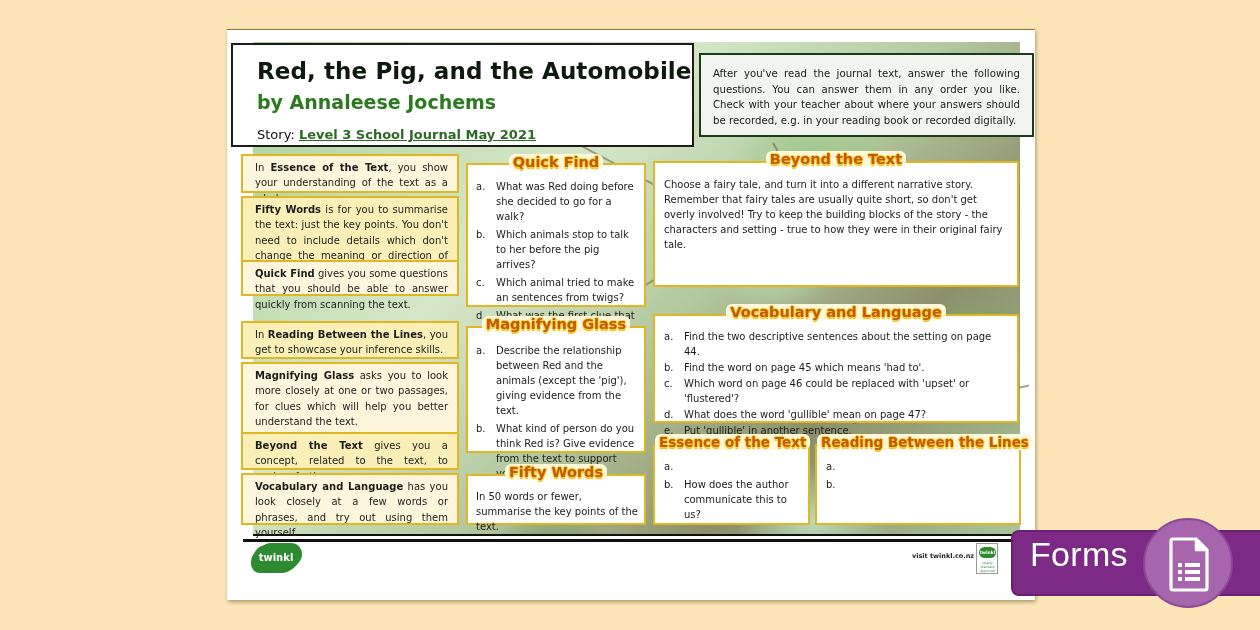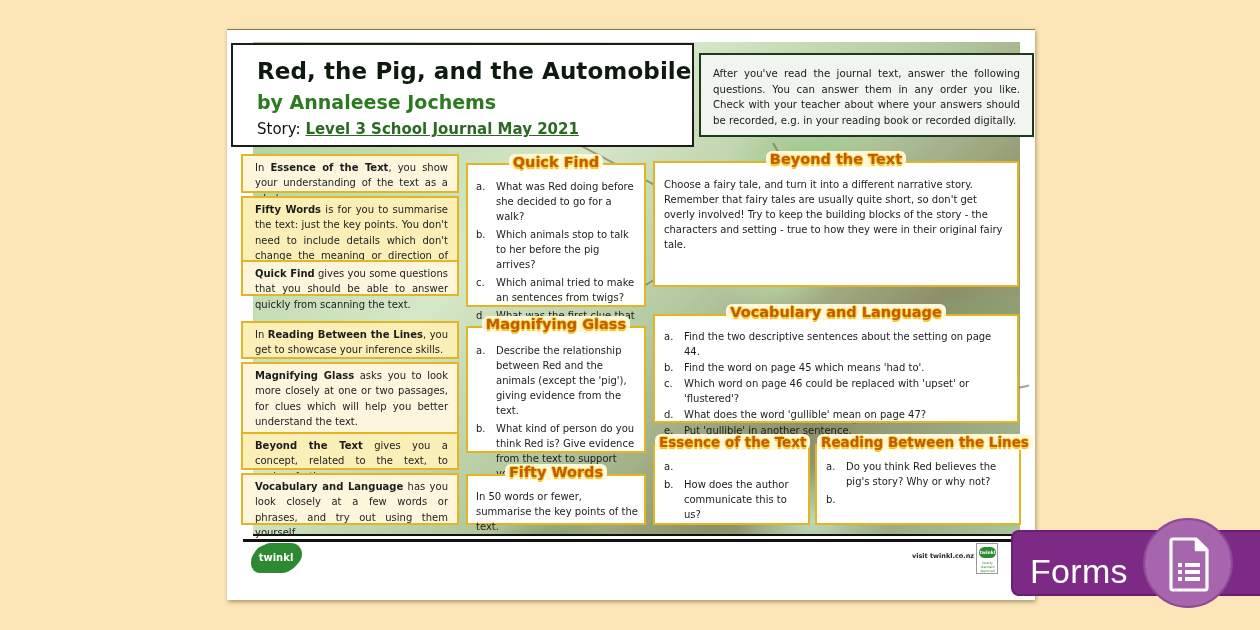--- a/index.html
+++ b/index.html
@@ -45,21 +45,21 @@
       background: #ffffff; border: 2px solid #1c1c1c;
       padding: 10px 0 0 24px;
     }
     .title-box h1 {
       font-family: "DejaVu Sans", sans-serif; font-weight: bold;
       font-size: 23px; color: #0e1a0e; letter-spacing: 0.1px; line-height: 32px;
     }
     .title-box .author {
       font-weight: bold; font-size: 19px; color: #2c7a1f; line-height: 30px;
     }
-    .title-box .story { font-size: 15px; color: #111; line-height: 22px; margin-top: 1px; }
+    .title-box .story { font-size: 13px; color: #111; line-height: 22px; margin-top: 7px; }
     .title-box .story .lbl { font-weight: normal; }
     .title-box .story a { color: #2a6a22; text-decoration: underline; font-weight: bold; }
 
     .intro-box {
       position: absolute; left: 699px; top: 53px; width: 335px; height: 84px;
       background: #f2f4f0; border: 2px solid #1d3a1d;
       padding: 11px 12px 0 12px;
       font-size: 10.2px; line-height: 15.5px; color: #1a1a1a; text-align: justify;
     }
 
@@ -111,21 +111,21 @@
     }
     .badge .tiny { position: absolute; left: 2px; top: 17px; width: 17px; font-size: 3px; color: #2d8a30; text-align: center; line-height: 4px; }
 
     
     .forms-pill {
       position: absolute; left: 1011px; top: 530px; width: 249px; height: 66px;
       background: #7c2a86; border-radius: 8px 0 0 8px;
       border: 2px solid #6a1f74; border-right: none;
     }
     .forms-label {
-      position: absolute; left: 1030px; top: 549px;
+      position: absolute; left: 1030px; top: 532px;
       font-family: "Liberation Sans", sans-serif; font-size: 34px; color: #fff; line-height: 44px;
       letter-spacing: 0.3px;
     }
     .forms-circle {
       position: absolute; left: 1143px; top: 518px; width: 90px; height: 90px; border-radius: 50%;
       background: #a765ad; border: 2px solid #8d4896;
     }
     .forms-circle svg { position: absolute; left: 23px; top: 16px; }
   </style>
 </head>
@@ -247,21 +247,20 @@
   <div class="q">
       <span class="l">b.</span>
       <span class="t">How does the author communicate this to us?</span>
     </div>
 </div>
 
 <div class="card" style="left:815px;top:444px;width:206px;height:81px;padding:13px 4px 0 9px;">
   <div class="card-title" style="top:-11px;font-size:13.5px;"><span>Reading Between the Lines</span></div>
   <div class="q">
       <span class="l">a.</span>
-      <span class="t">Do you think Red believes the pig's story? Why or why not?</span>
     </div>
   <div class="q">
       <span class="l">b.</span>
     </div>
 </div>
 
 <div class="footer-rule"></div>
 <div class="twinkl-logo">twinkl</div>
 <div class="visit">visit twinkl.co.nz</div>
 <div class="badge">

